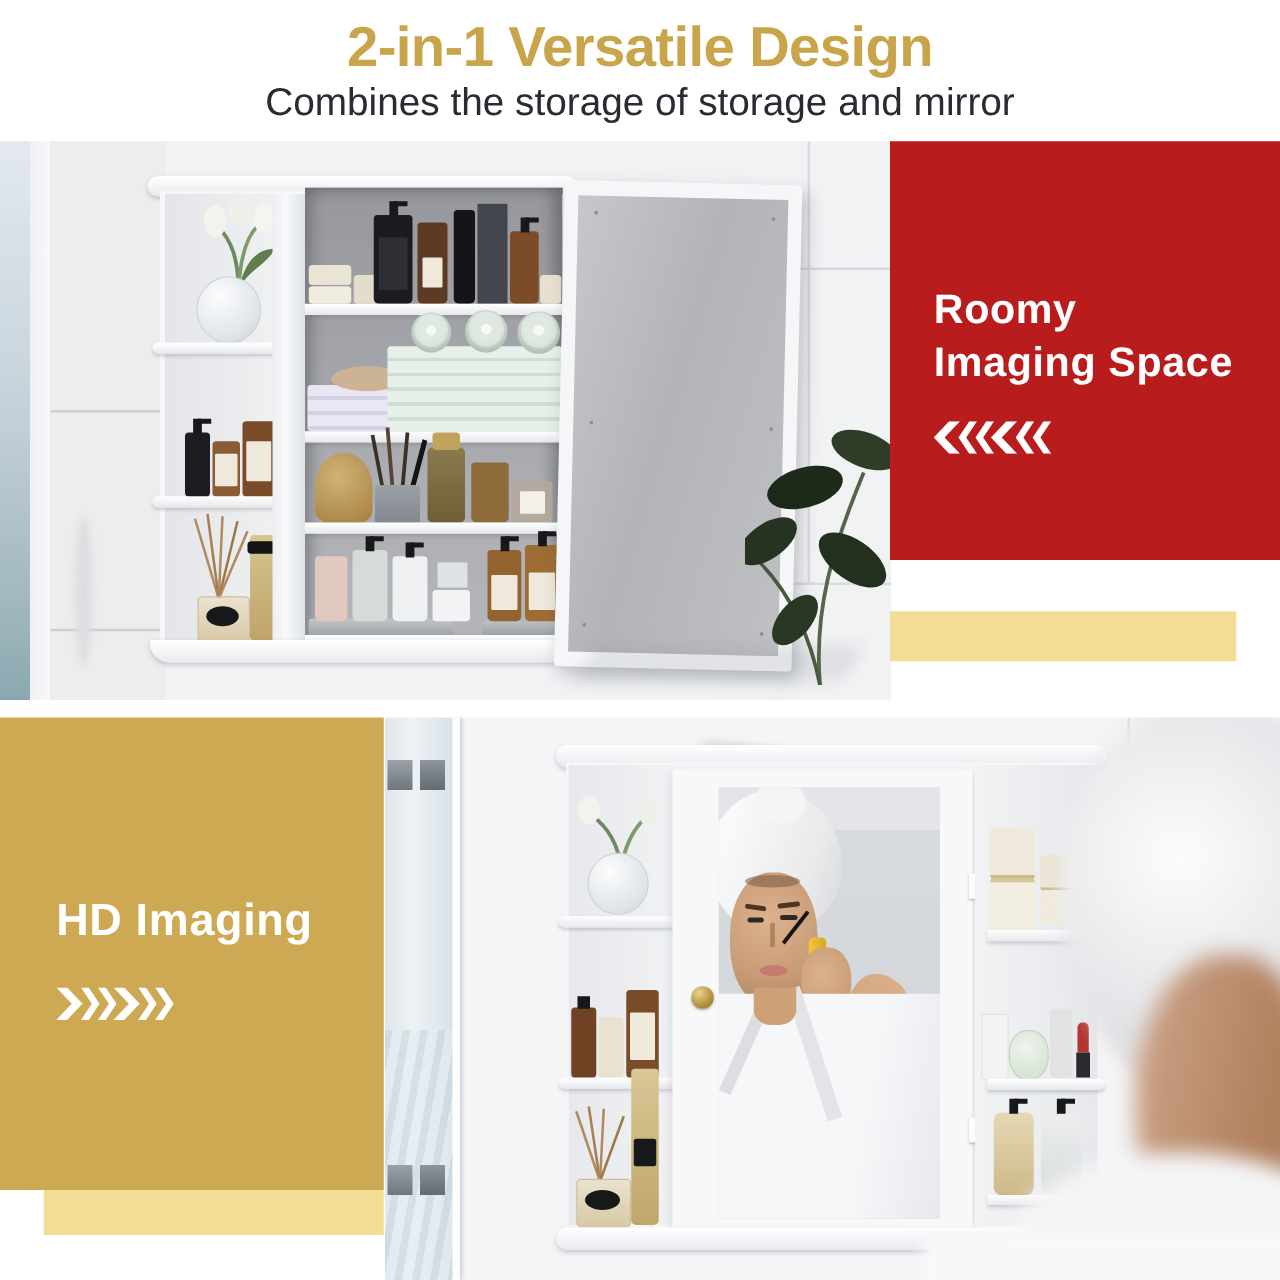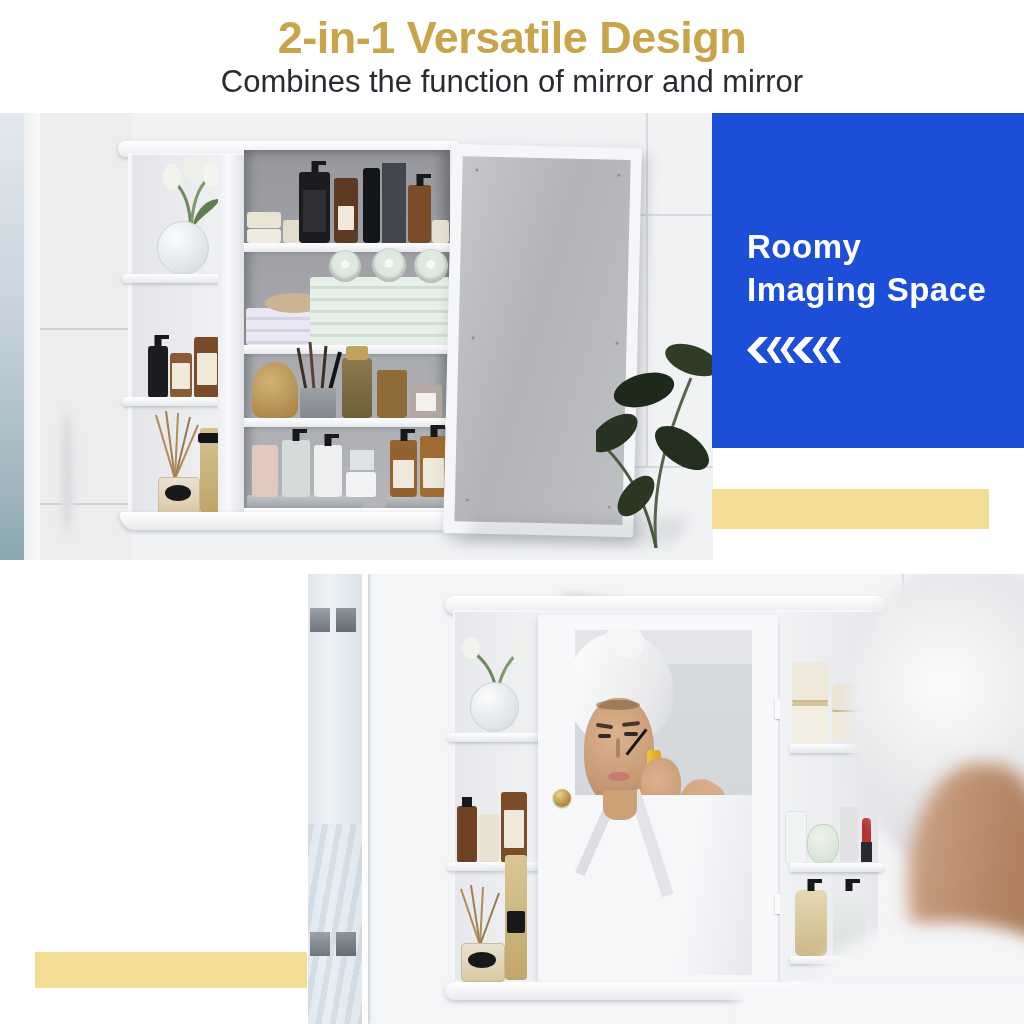--- a/index.html
+++ b/index.html
@@ -7,21 +7,21 @@
           font-family:"Liberation Sans", sans-serif;}
   .abs{position:absolute;}
 
   
   .title{position:absolute;left:0;top:12px;width:1024px;text-align:center;
          font-size:45px;font-weight:800;letter-spacing:-0.5px;color:#C8A54A;}
   .subtitle{position:absolute;left:0;top:64px;width:1024px;text-align:center;
          font-size:31px;font-weight:500;color:#2A2A32;}
 
   
-  .panelA{position:absolute;left:712px;top:113px;width:312px;height:335px;background:#1d4ed8;z-index:5;}
+  .panelA{position:absolute;left:712px;top:113px;width:312px;height:335px;background:#b91c1c;z-index:5;}
   .stripA{position:absolute;left:712px;top:489px;width:277px;height:40px;background:#F3DD95;z-index:5;}
   .panelB{position:absolute;left:0;top:574px;width:307px;height:378px;background:#CCA952;z-index:5;}
   .stripB{position:absolute;left:35px;top:952px;width:272px;height:36px;background:#F3DD95;z-index:5;}
   .panel-text{position:absolute;color:#fff;font-weight:700;line-height:43px;font-size:33px;letter-spacing:.5px;}
   .panelA .panel-text{left:35px;top:112px;}
   .panelB .panel-text{left:45px;top:140px;font-size:36px;}
   .chev{position:absolute;}
   .panelA .chev{left:35px;top:224px;}
   .panelB .chev{left:45px;top:216px;}
 
@@ -46,21 +46,21 @@
   .stacked{position:absolute;background:repeating-linear-gradient(#e6efe8 0 9px,#cfded4 9px 12px);border-radius:3px;}
   .label{position:absolute;background:#efe9dc;border-radius:1px;}
   .screws{position:absolute;width:3px;height:3px;border-radius:50%;background:#8f9094;}
 </style>
 </head>
 <body>
 
 <div class="canvas">
 
   <div class="title">2-in-1 Versatile Design</div>
-  <div class="subtitle">Combines the function of mirror and mirror</div>
+  <div class="subtitle">Combines the storage of storage and mirror</div>
 
   <div class="photoA">
 
     <div class="abs" style="left:0;top:0;width:24px;height:447px;background:linear-gradient(#e3e9ee 0%,#c7d3dc 45%,#9fb5bd 85%,#8aa8b0 100%);"></div>
     <div class="abs" style="left:24px;top:0;width:16px;height:447px;background:linear-gradient(90deg,#eef1f3,#f7f8fa);"></div>
 
     <div class="abs" style="left:40px;top:0;width:92px;height:447px;background:#ededee;"></div>
     <div class="seam" style="left:40px;top:215px;width:92px;height:2px;"></div>
     <div class="seam" style="left:40px;top:390px;width:92px;height:2px;"></div>
 
@@ -200,20 +200,35 @@
         <g transform="translate(74,0)">
           <polygon points="20,0 0,21 20,42 34,42 14,21 34,0"></polygon>
           <polygon points="46,0 32,21 46,42 56,42 42,21 56,0"></polygon>
           <polygon points="68,0 54,21 68,42 78,42 64,21 78,0"></polygon>
         </g>
       </g>
     </svg>
   </aside>
   <div class="stripA"></div>
 
+  <aside class="panelB">
+    <div class="panel-text">HD Imaging</div>
+    <svg class="chev" width="94" height="26" viewBox="0 0 152 42">
+      <g fill="#ffffff">
+        <polygon points="14,0 34,21 14,42 0,42 20,21 0,0"></polygon>
+        <polygon points="42,0 56,21 42,42 32,42 46,21 32,0"></polygon>
+        <polygon points="64,0 78,21 64,42 54,42 68,21 54,0"></polygon>
+        <g transform="translate(74,0)">
+          <polygon points="14,0 34,21 14,42 0,42 20,21 0,0"></polygon>
+          <polygon points="42,0 56,21 42,42 32,42 46,21 32,0"></polygon>
+          <polygon points="64,0 78,21 64,42 54,42 68,21 54,0"></polygon>
+        </g>
+      </g>
+    </svg>
+  </aside>
   <div class="stripB"></div>
 
   <div class="photoB">
 
     <div class="seam" style="left:155px;top:110px;width:561px;height:2px;"></div>
     <div class="seam" style="left:560px;top:408px;width:156px;height:2px;"></div>
     <div class="grout" style="left:594px;top:0;width:2px;height:111px;"></div>
     <div class="vein" style="left:250px;top:30px;width:170px;height:14px;transform:rotate(12deg);"></div>
     <div class="vein" style="left:560px;top:180px;width:120px;height:12px;transform:rotate(35deg);"></div>
 

